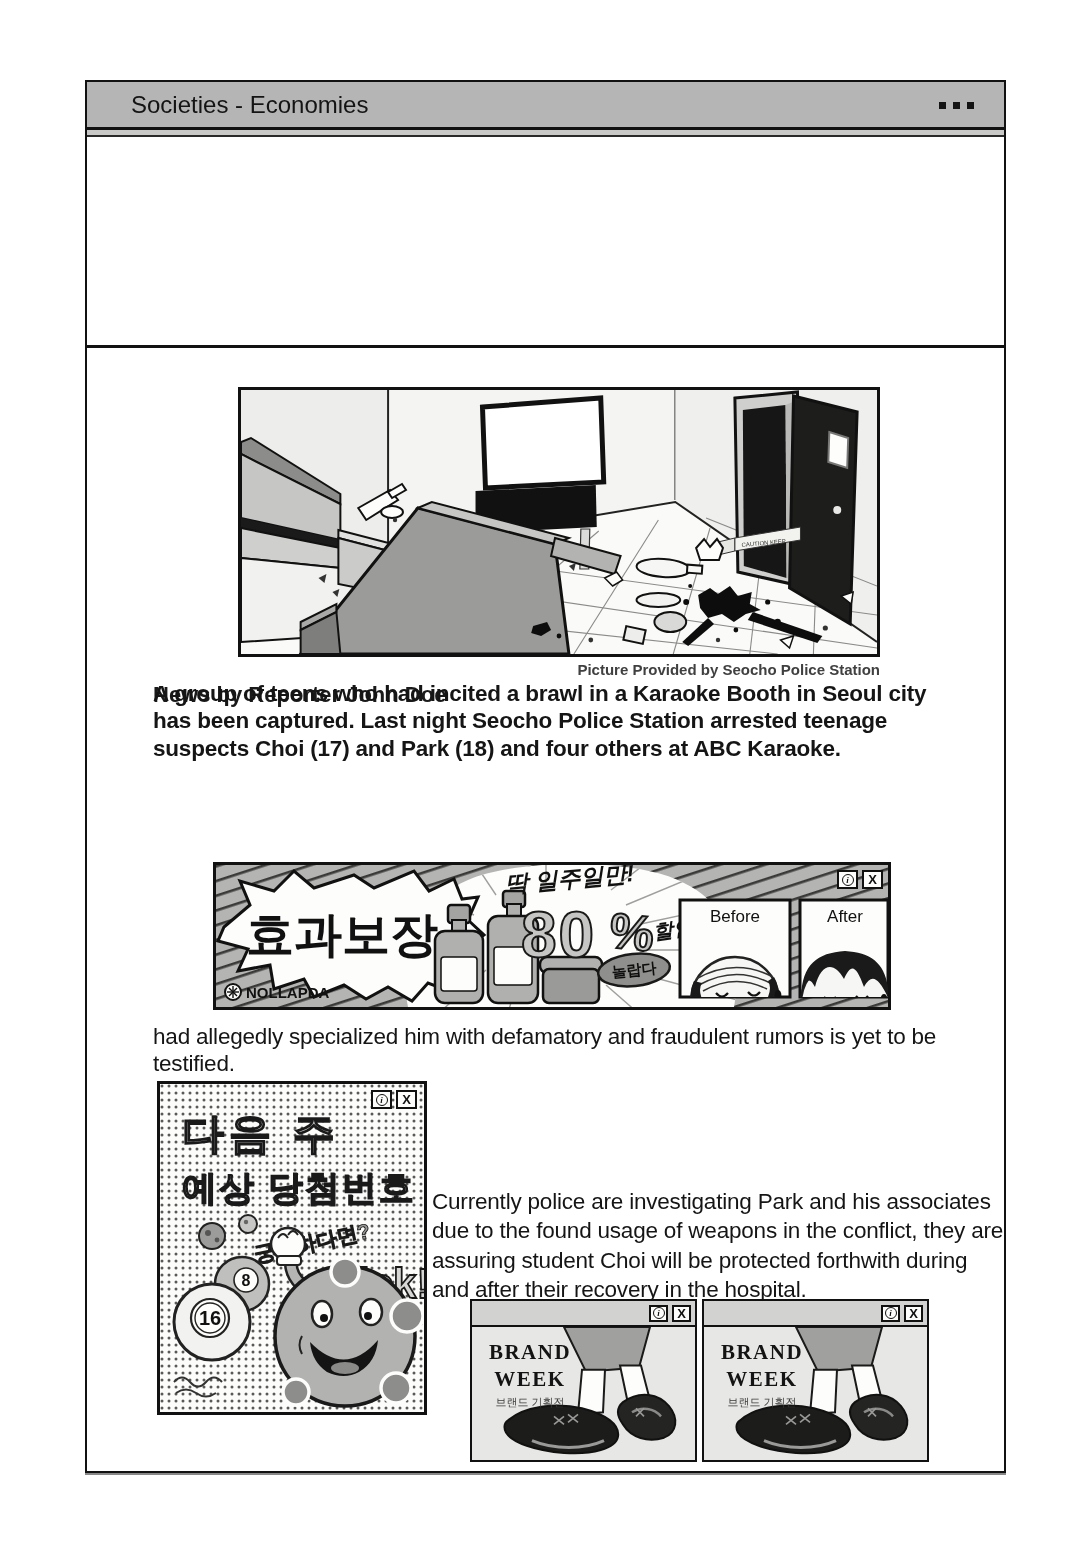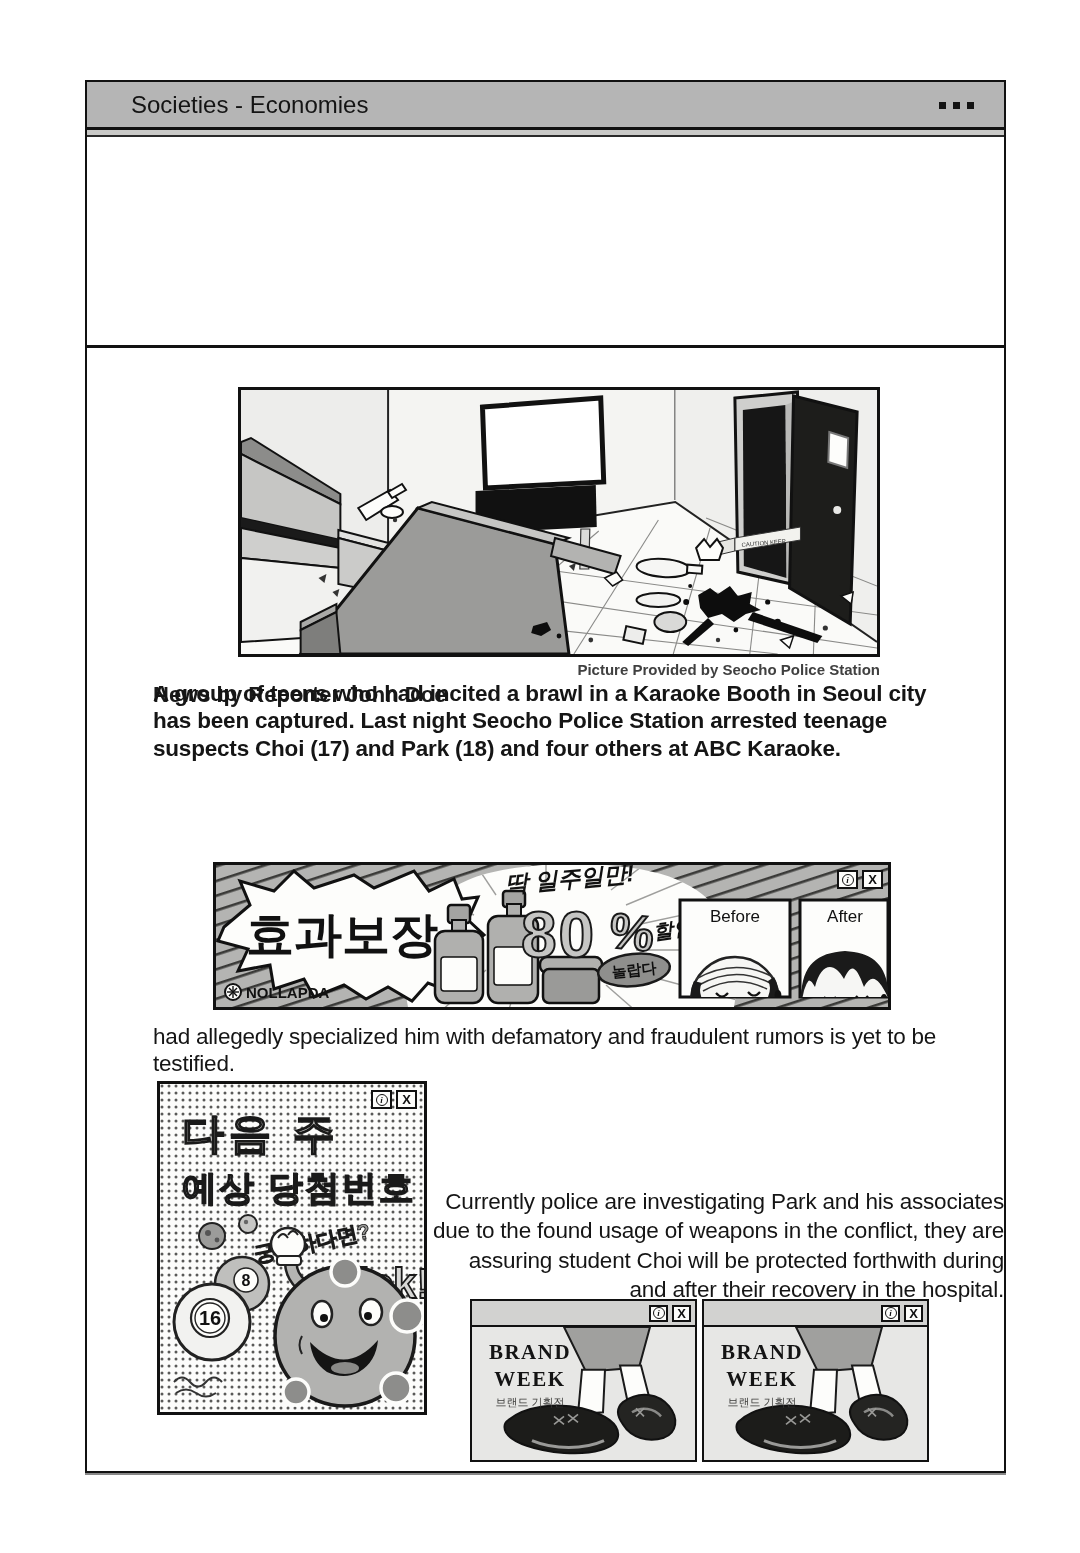--- a/index.html
+++ b/index.html
@@ -30,21 +30,21 @@
   .photo-caption { position:absolute; left:151px; top:524px; width:642px;
     text-align:right; font-size:15px; font-weight:700; color:#404040; }
 
   .byline { position:absolute; left:66px; top:545px; font-size:22px; font-weight:700; }
 
   .para { position:absolute; left:66px; font-size:22.5px; line-height:1.22;
     letter-spacing:-0.2px; color:#151515; }
   .para-1 { top:543px; width:814px;font-weight:bold; }
   .para-2 { top:667px; width:836px; }
   .para-3 { top:886px; width:824px; }
-  .para-4 { left:345px; top:1050px; width:572px; line-height:1.3;text-align:right; }
+  .para-4 { left:345px; top:1050px; width:572px; line-height:1.3; }
 
   .ad-box { position:absolute; border:3px solid #111; background:#fff; cursor:pointer; }
   .ad-hair { left:126px; top:725px; width:678px; height:148px; }
   .ad-lotto { left:70px; top:944px; width:270px; height:334px; }
   .ad-box svg { display:block; width:100%; height:100%; }
 
   .ad-buttons { position:absolute; display:flex; gap:4px; }
   .ad-hair .ad-buttons { top:5px; right:5px; }
   .ad-lotto .ad-buttons { top:6px; right:7px; }
   .win-btn { width:21px; height:19px; background:#fdfdfb; border:2px solid #111;

